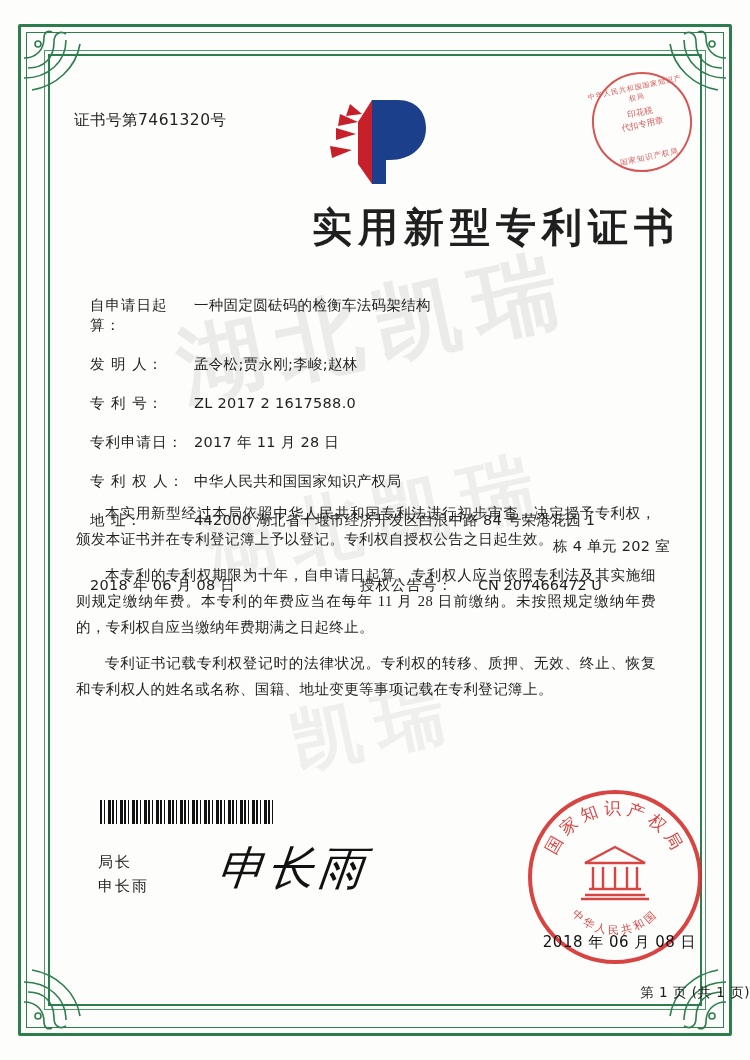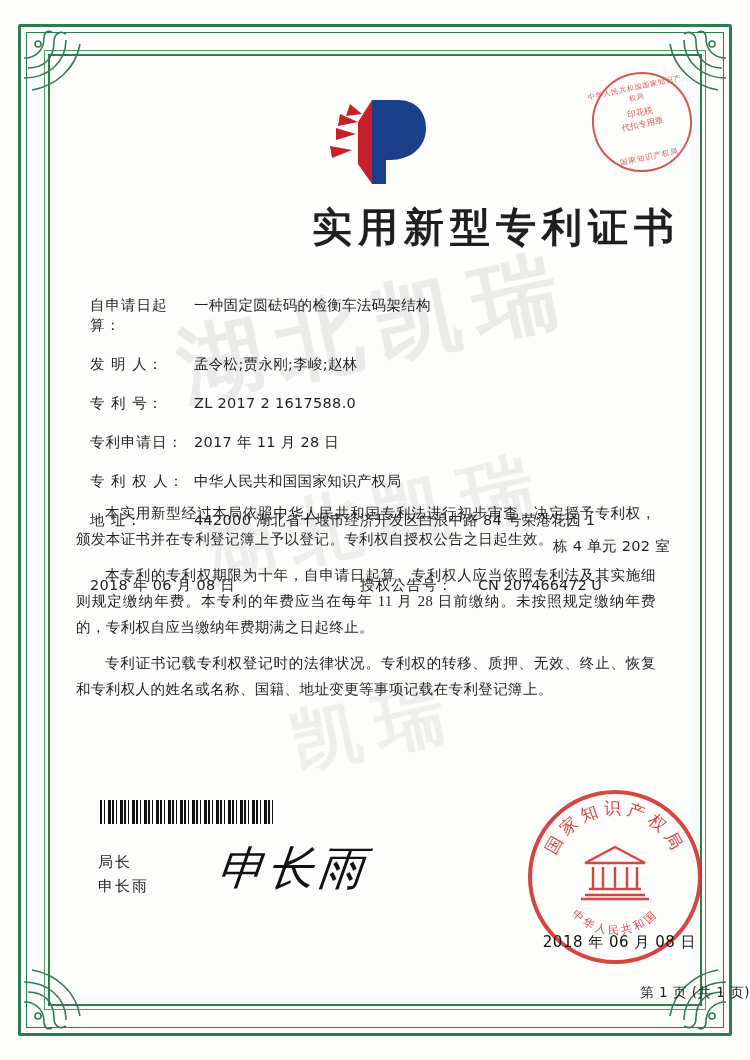--- a/index.html
+++ b/index.html
@@ -315,20 +315,21 @@
     </g>
       </svg>
   </div>
 
   <div class="watermark w1">湖北凯瑞</div>
   <div class="watermark w2">湖北凯瑞</div>
   <div class="watermark w3">凯瑞</div>
 
   <div class="content">
 
+    <div class="cert-no">证书号第7461320号</div>
 
     <div class="logo">
       <svg viewBox="0 0 140 105">
         <path d="M66 12 L92 12 C110 12 120 24 120 40 C120 60 104 72 84 72 L80 72 L80 96 L66 96 Z" fill="#1b3f8b"></path>
         <path d="M66 12 L66 96 L52 76 L52 34 Z" fill="#c8202a"></path>
         <path d="M30 40 L50 46 L30 52 Z" fill="#c8202a"></path>
         <path d="M24 58 L46 62 L26 70 Z" fill="#c8202a"></path>
         <path d="M34 26 L52 34 L32 38 Z" fill="#c8202a"></path>
         <path d="M44 16 L56 26 L40 28 Z" fill="#c8202a"></path>
       </svg>

